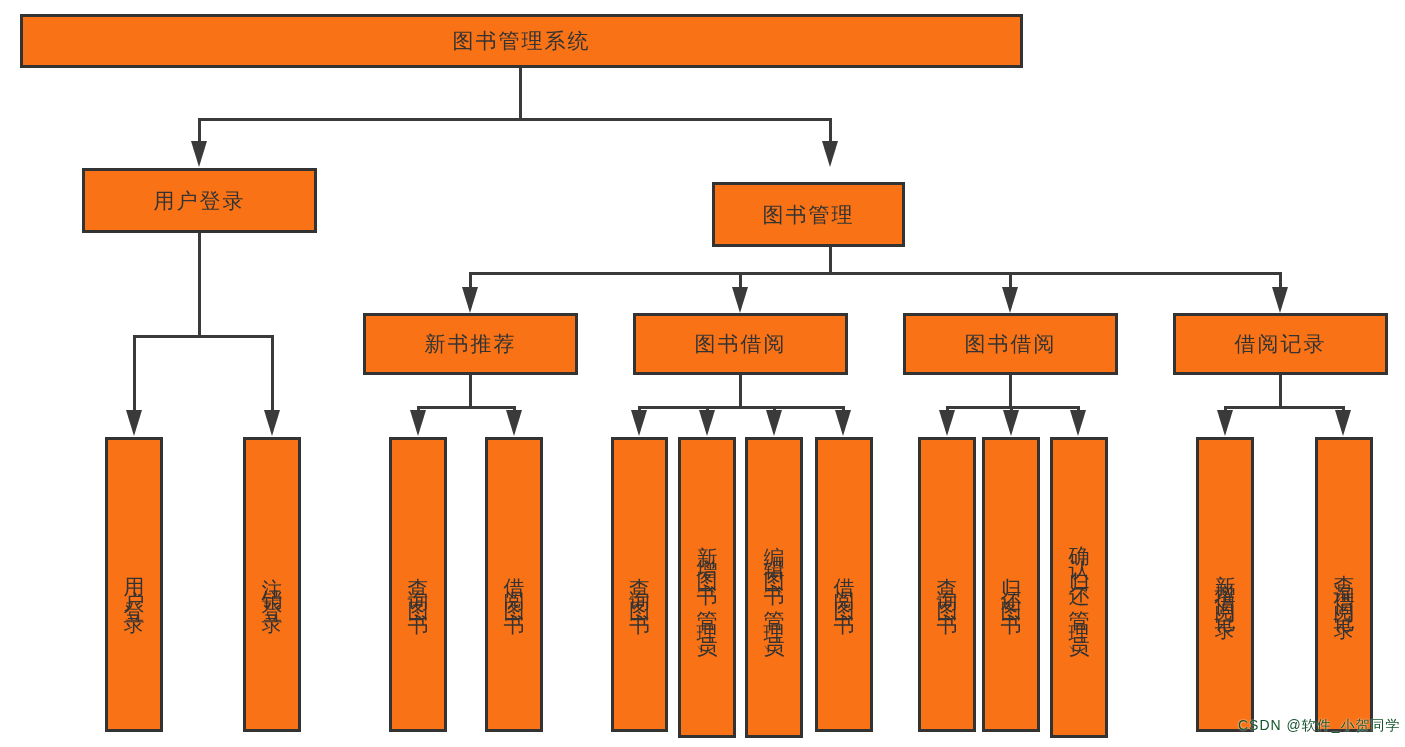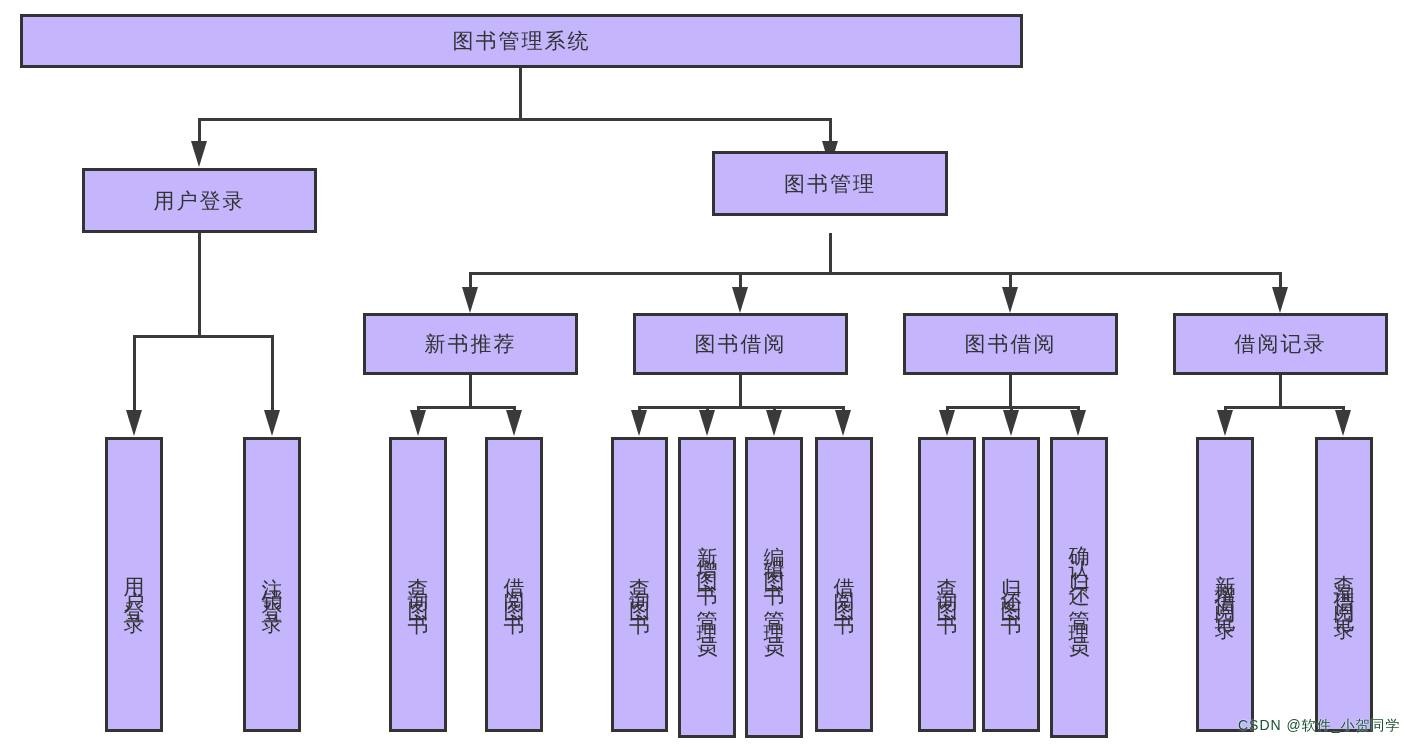--- a/index.html
+++ b/index.html
@@ -7,21 +7,21 @@
     position:relative;
     width:1405px;height:747px;
     background:#ffffff;
     font-family:"Liberation Sans","DejaVu Sans",sans-serif;
     color:#333333;
     overflow:hidden;
   }
   .box{
     position:absolute;
     box-sizing:border-box;
-    background:#c4b5fd;
+    background:#f97316;
     border:3px solid #333333;
     display:flex;
     align-items:center;
     justify-content:center;
     z-index:2;
   }
   .box span{
     font-size:21px;
     color:#333333;
     letter-spacing:2px;
@@ -59,21 +59,21 @@
 <div id="stage">
 
   <div class="box" style="left:20px;top:14px;width:1003px;height:54px;">
     <span>图书管理系统</span>
   </div>
 
   <div class="box" style="left:82px;top:168px;width:235px;height:65px;">
     <span>用户登录</span>
   </div>
 
-  <div class="box" style="left:712px;top:151px;width:236px;height:65px;">
+  <div class="box" style="left:712px;top:182px;width:193px;height:65px;">
     <span>图书管理</span>
   </div>
 
   <div class="box" style="left:633px;top:313px;width:215px;height:62px;">
     <span>图书借阅</span>
   </div>
 
   <div class="box" style="left:363px;top:313px;width:215px;height:62px;">
     <span>新书推荐</span>
   </div>

